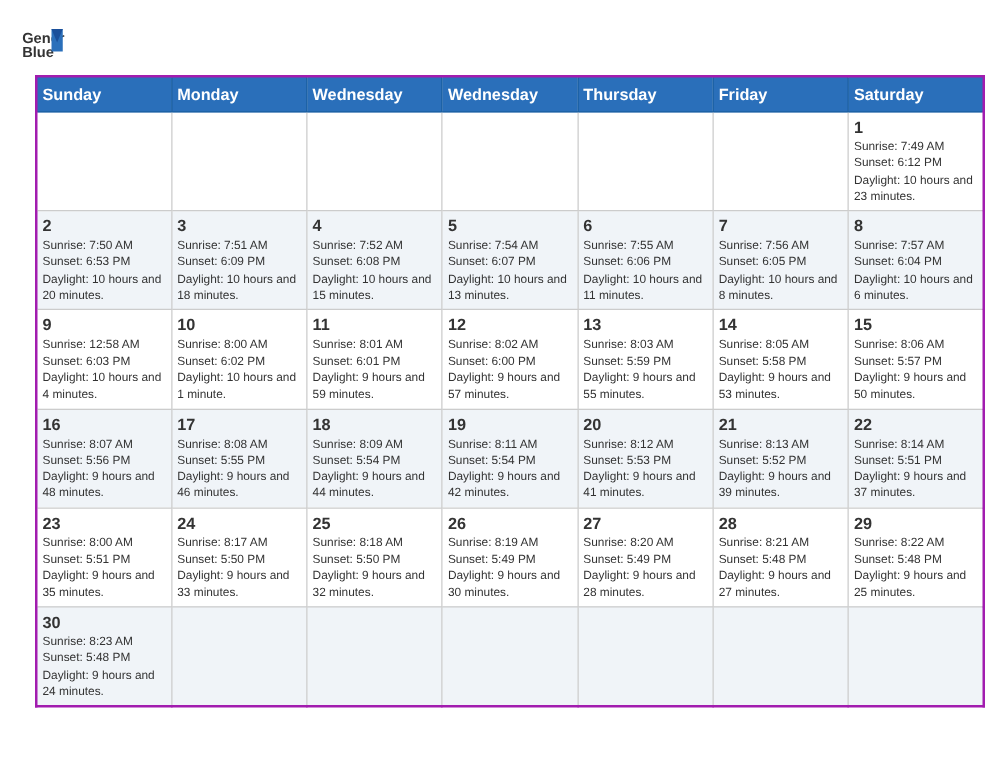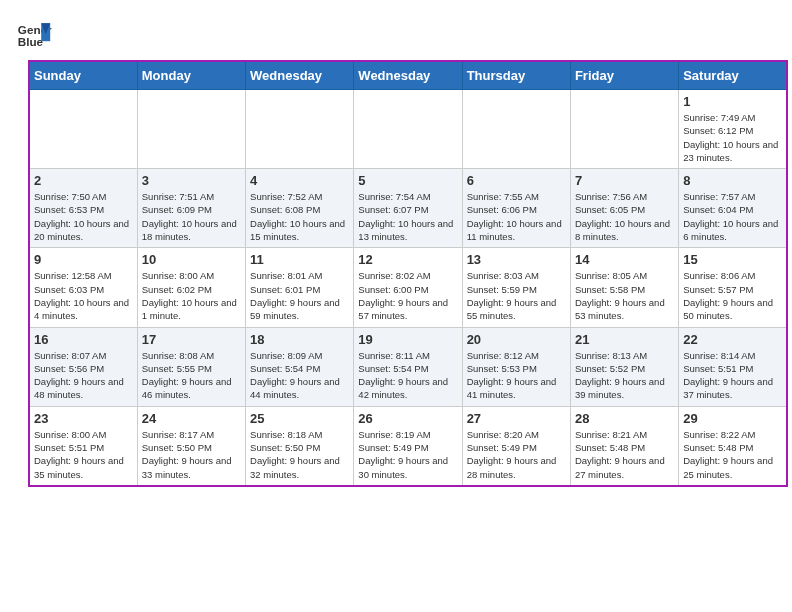--- a/index.html
+++ b/index.html
@@ -297,14 +297,28 @@
 Sunset: 5:48 PM
 Daylight: 9 hours and 27 minutes.</div>
         </td>
         <td>
           <span class="day-number">29</span>
           <div class="day-info">Sunrise: 8:22 AM
 Sunset: 5:48 PM
 Daylight: 9 hours and 25 minutes.</div>
         </td>
       </tr>
+      <tr>
+        <td>
+          <span class="day-number">30</span>
+          <div class="day-info">Sunrise: 8:23 AM
+Sunset: 5:48 PM
+Daylight: 9 hours and 24 minutes.</div>
+        </td>
+        <td class="empty-cell"></td>
+        <td class="empty-cell"></td>
+        <td class="empty-cell"></td>
+        <td class="empty-cell"></td>
+        <td class="empty-cell"></td>
+        <td class="empty-cell"></td>
+      </tr>
     </tbody>
 </table>
 
 </body></html>

